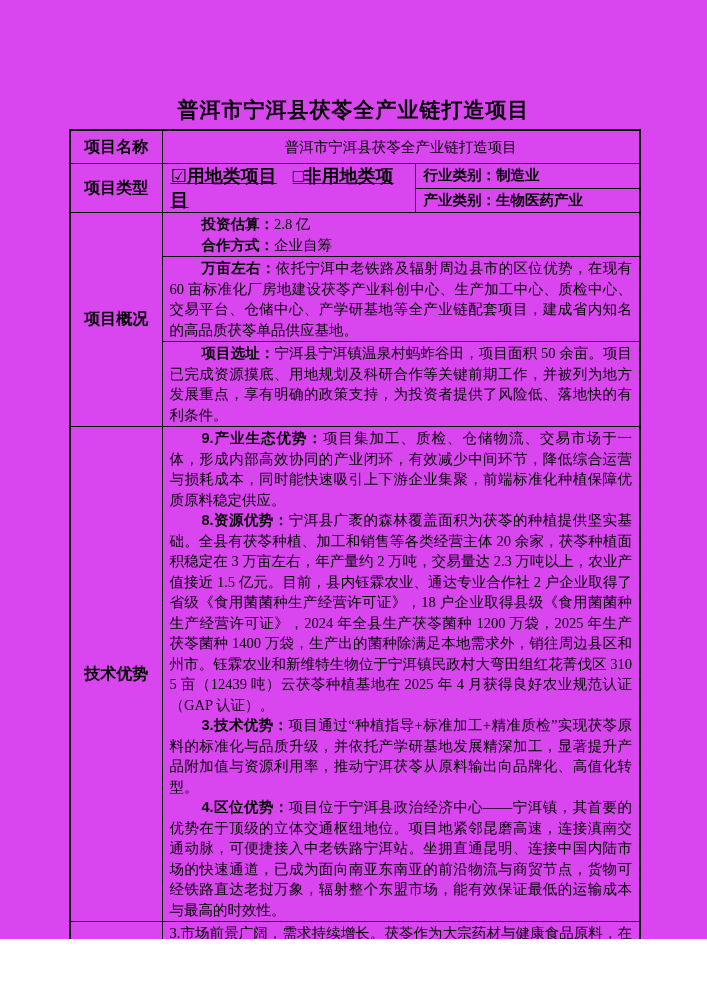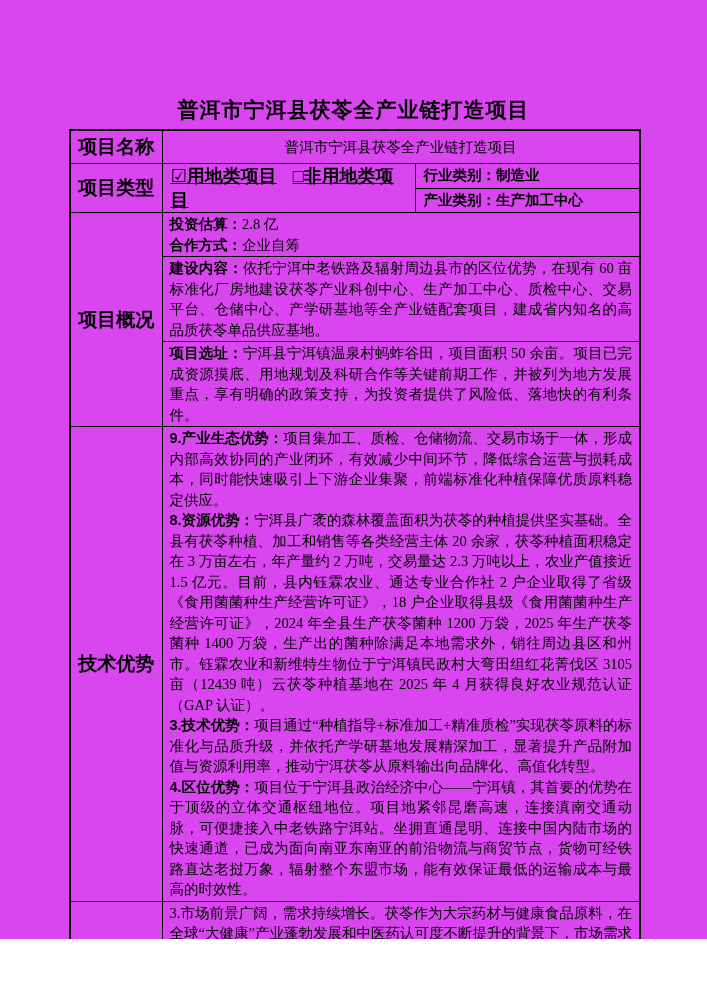--- a/index.html
+++ b/index.html
@@ -29,21 +29,21 @@
     border:1px solid #000;
     vertical-align:middle;
     word-break:break-all;
   }
   col.c-label{width:92px;}
   col.c-mid{width:253px;}
   col.c-right{width:225px;}
 
   td.label{
     font-family:"Liberation Sans","DejaVu Sans",sans-serif;
-    font-weight:bold;font-size:19px;
+    font-weight:bold;font-size:16px;
     text-align:center;
     padding:2px 1px;
   }
   td.center-val{
     text-align:center;
     font-size:14.5px;
     height:32px;
     padding:0 6px;
   }
   td.checks{
@@ -63,20 +63,21 @@
     font-size:14.5px;
     line-height:20.5px;
     padding:1px 7px;
     text-align:justify;
     vertical-align:top;
   }
   td.content p{margin:0;}
   td.content b{
     font-family:"Liberation Sans","DejaVu Sans",sans-serif;
     font-weight:bold;
+    margin-left:32px;
   }
 
   .footer{
     position:absolute;left:0;right:0;top:942px;
     text-align:center;
     font-size:15px;
     font-family:"Liberation Serif","DejaVu Serif",serif;
   }
 </style>
 </head>
@@ -103,34 +104,34 @@
         <td class="label" rowspan="2">项目类型</td>
         <td class="checks" rowspan="2">
           <span class="chk">☑</span><span>用地类项目</span><span class="chk gap">□</span><span>非用地类项目</span>
         </td>
         <td class="bold-cell">
           <span>行业类别：</span><span>制造业</span>
         </td>
       </tr>
       <tr>
         <td class="bold-cell">
-          <span>产业类别：</span><span>生产加工中心</span>
+          <span>产业类别：</span><span>生物医药产业</span>
         </td>
       </tr>
 
       <tr>
         <td class="label" rowspan="3">项目概况</td>
         <td class="content" colspan="2">
           <p><b>投资估算：</b><span>2.8 亿</span></p>
           <p><b>合作方式：</b><span>企业自筹</span></p>
         </td>
       </tr>
       <tr>
         <td class="content" colspan="2">
-          <p><b>建设内容：</b><span>依托宁洱中老铁路及辐射周边县市的区位优势，在现有 60 亩标准化厂房地建设茯苓产业科创中心、生产加工中心、质检中心、交易平台、仓储中心、产学研基地等全产业链配套项目，建成省内知名的高品质茯苓单品供应基地。</span></p>
+          <p><b>万亩左右：</b><span>依托宁洱中老铁路及辐射周边县市的区位优势，在现有 60 亩标准化厂房地建设茯苓产业科创中心、生产加工中心、质检中心、交易平台、仓储中心、产学研基地等全产业链配套项目，建成省内知名的高品质茯苓单品供应基地。</span></p>
         </td>
       </tr>
       <tr>
         <td class="content" colspan="2">
           <p><b>项目选址：</b><span>宁洱县宁洱镇温泉村蚂蚱谷田，项目面积 50 余亩。项目已完成资源摸底、用地规划及科研合作等关键前期工作，并被列为地方发展重点，享有明确的政策支持，为投资者提供了风险低、落地快的有利条件。</span></p>
         </td>
       </tr>
 
       <tr>
         <td class="label">技术优势</td>

